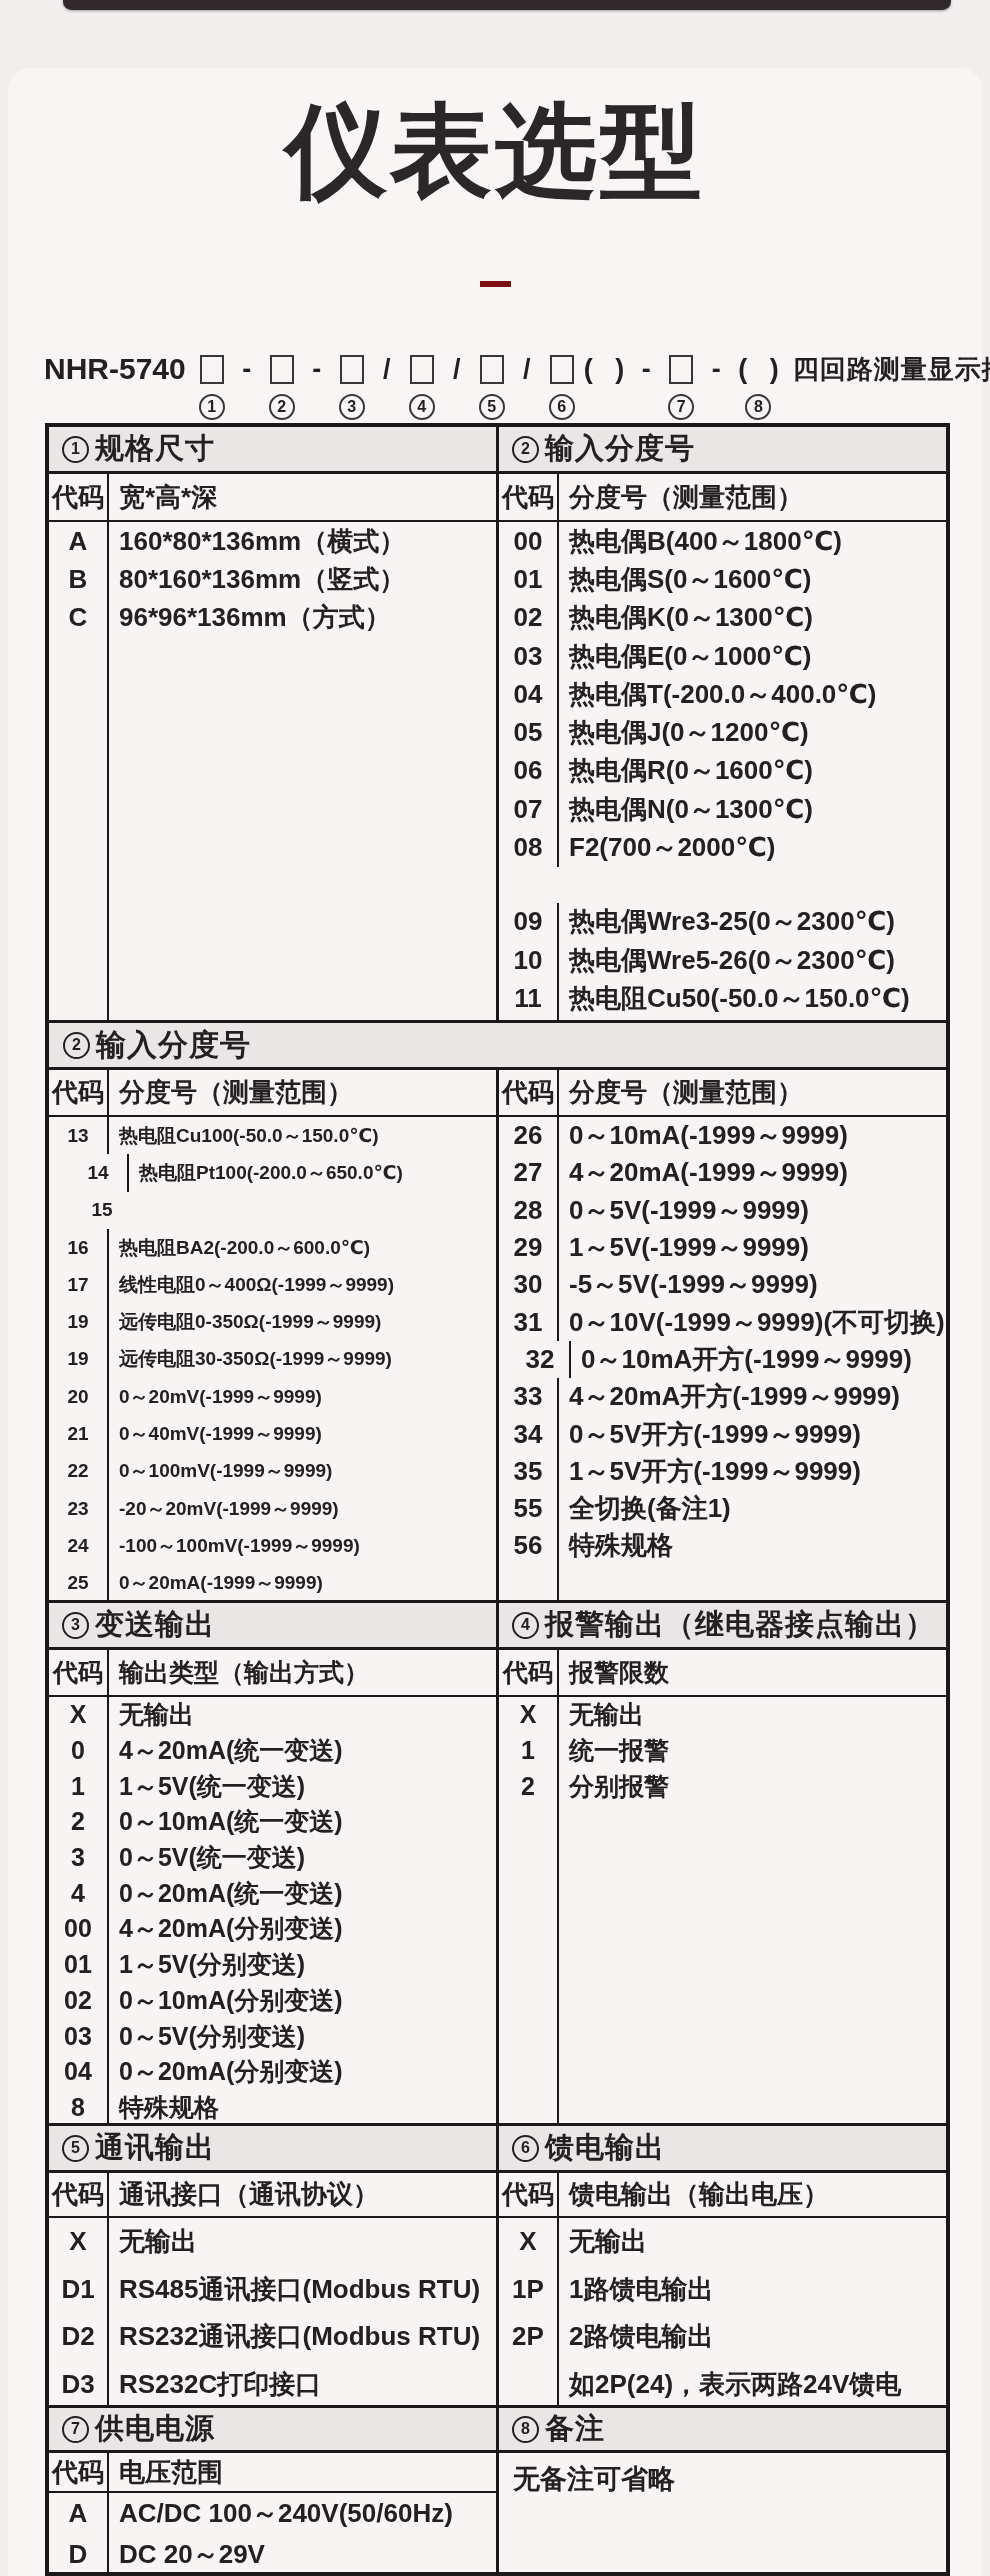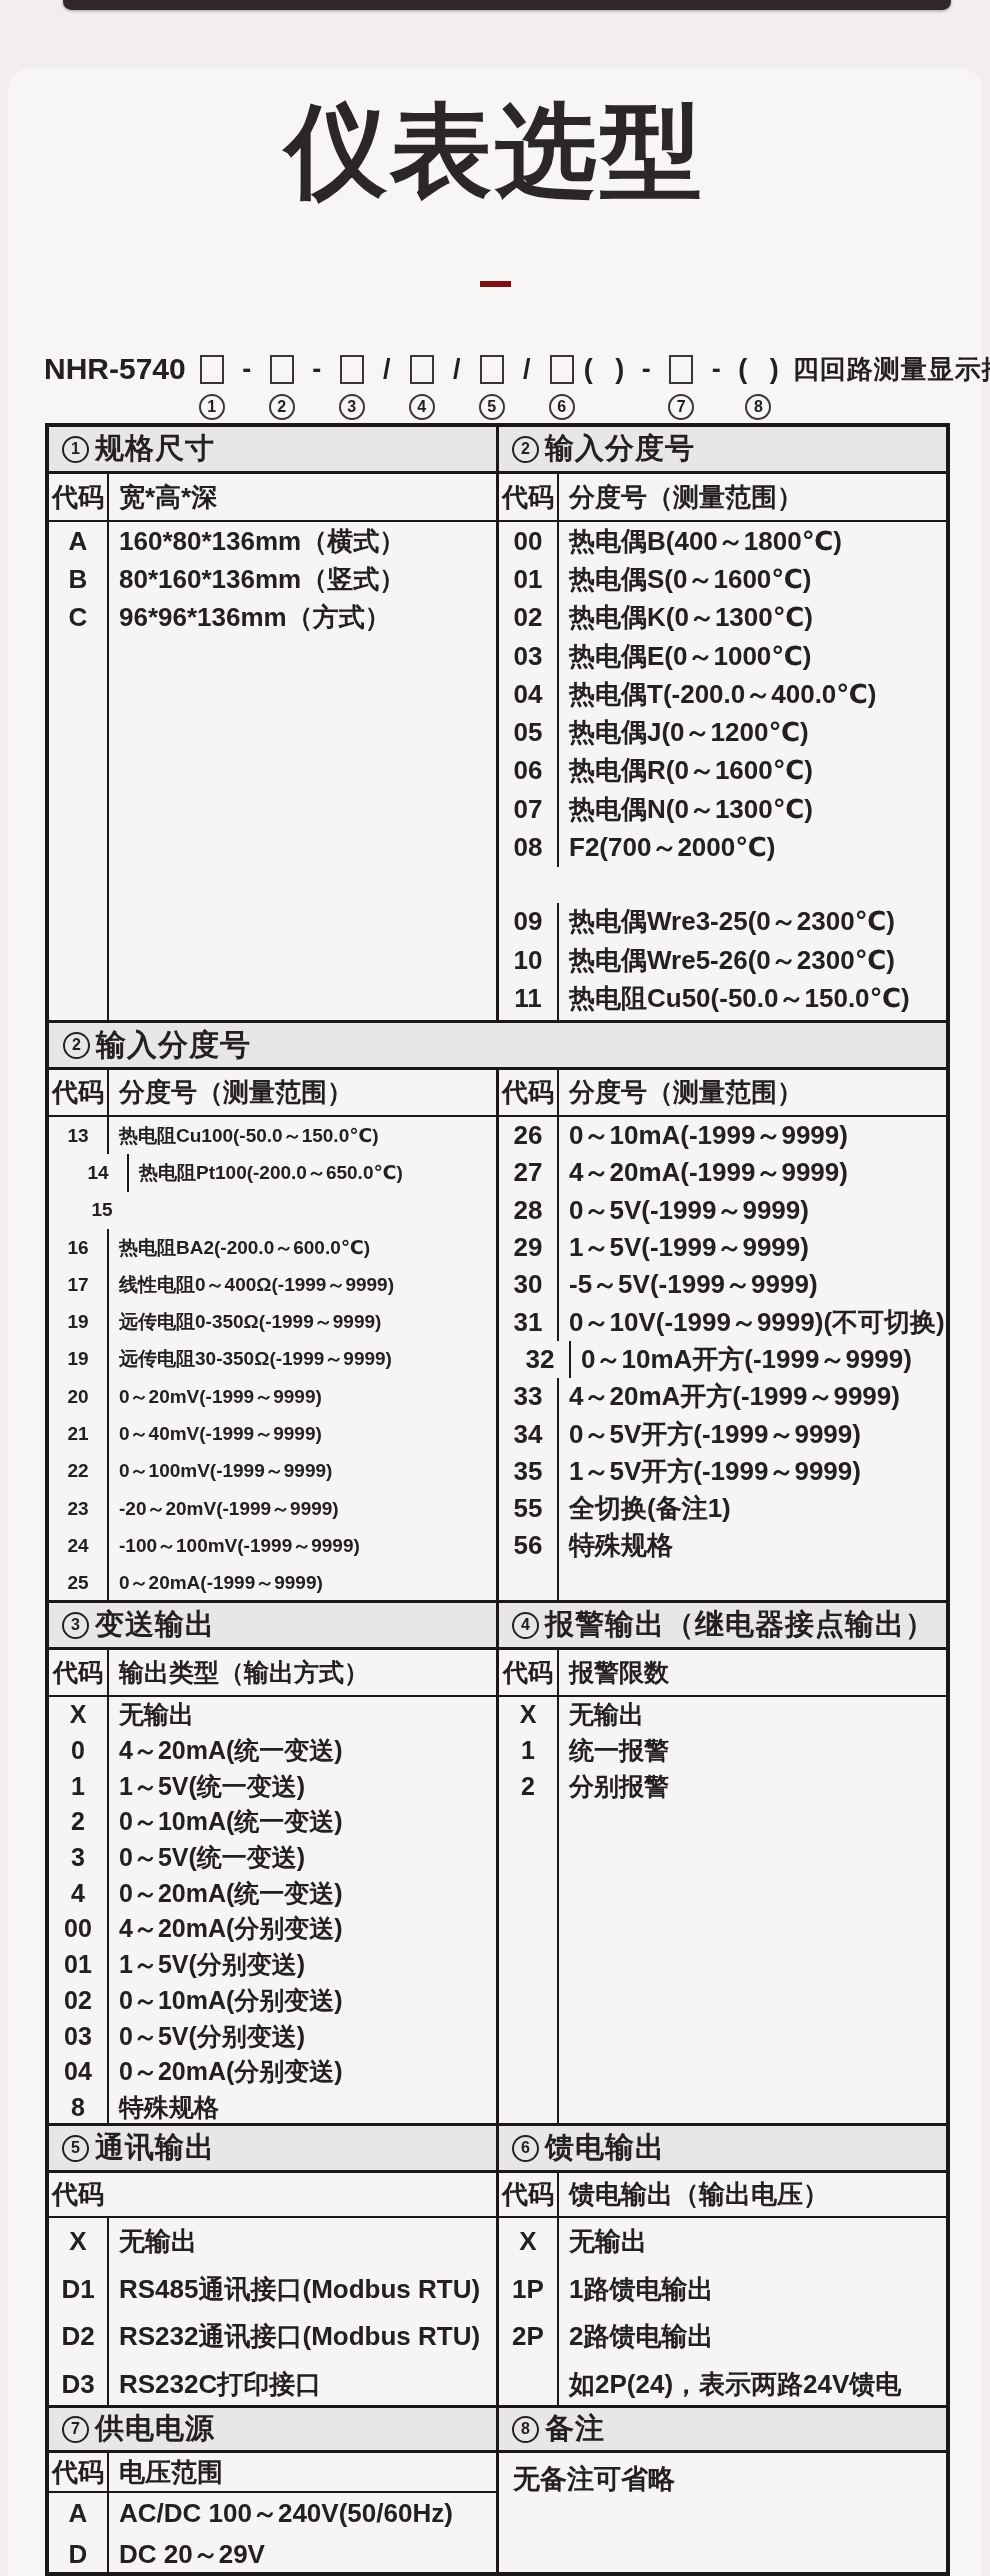--- a/index.html
+++ b/index.html
@@ -470,20 +470,21 @@
       </div>
     </div>
     <div class="band" style="height: 282px;">
       <div class="half">
         <div class="sec-header" style="height: 47px; font-size: 29px;">
           <div class="hnum">5</div>
           <span class="htext">通讯输出</span>
         </div>
         <div class="subrow" style="height: 45px; font-size: 26px;">
           <div class="codecol">代码</div>
+          <div class="desccol">通讯接口（通讯协议）</div>
         </div>
         <div class="rowsarea" style="font-size: 26px;">
           <div class="trow" style="height: 47.5px;">
             <div class="codecol">X</div>
             <div class="desccol">无输出</div>
           </div>
           <div class="trow" style="height: 47.5px;">
             <div class="codecol">D1</div>
             <div class="desccol">RS485通讯接口(Modbus RTU)</div>
           </div>

